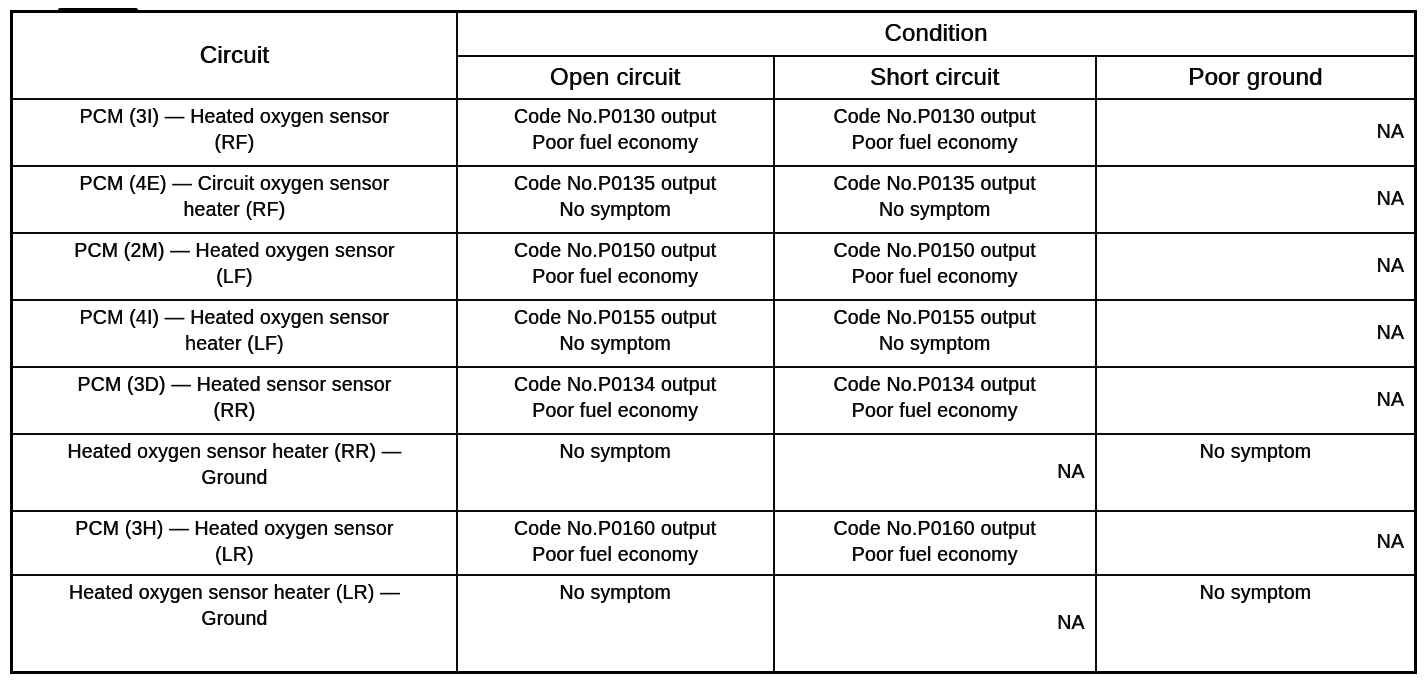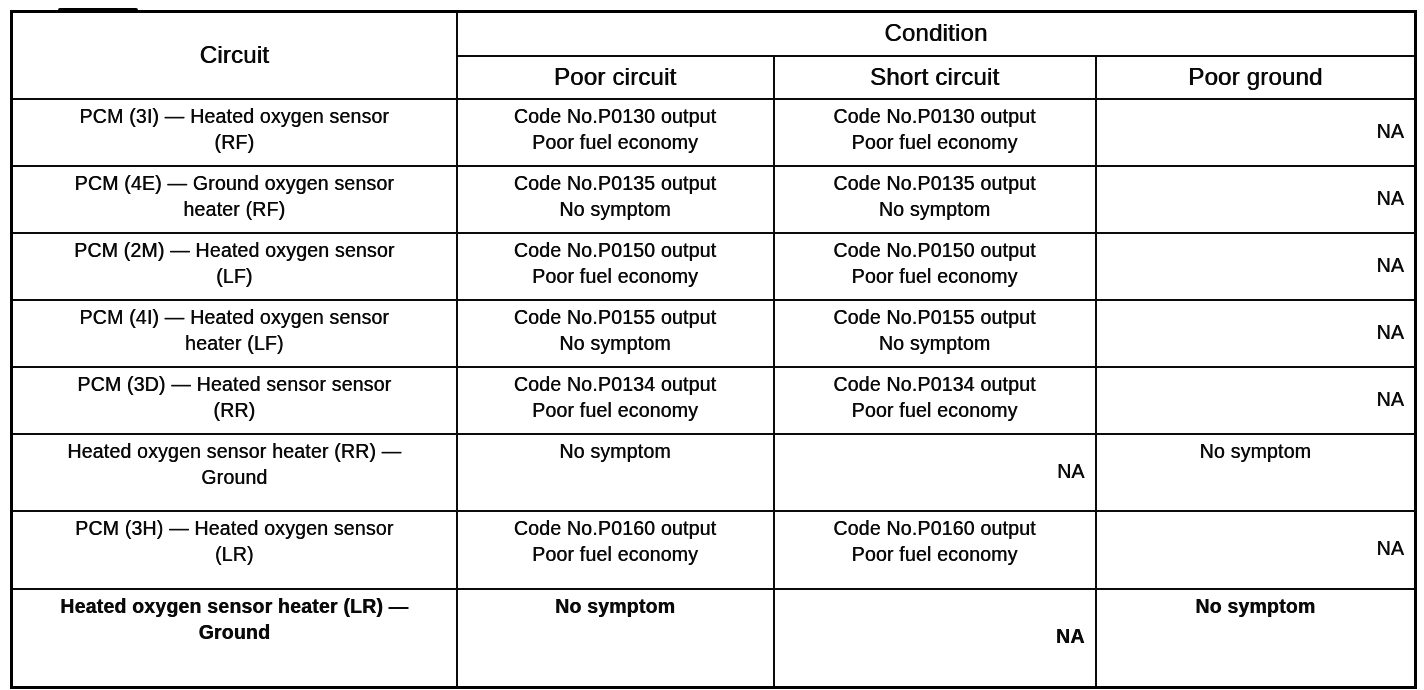--- a/index.html
+++ b/index.html
@@ -55,22 +55,22 @@
     vertical-align: top;
   }
   td.na {
     text-align: right;
     vertical-align: middle;
   }
   tr.hdr-top    { height: 36px; }
   tr.hdr-sub    { height: 42px; }
   tr.row-std    { height: 67px; }
   tr.row-tall   { height: 77px; }
-  tr.row-short  { height: 78px; }
-  tr.row-tall2  { height: 98px; font-weight: bold; }
+  tr.row-short  { height: 63px; }
+  tr.row-tall2  { height: 98px; }
   
   .smudge {
     position: absolute;
     left: 58px;
     top: 8px;
     width: 80px;
     height: 9px;
     background: #000;
     border-radius: 2px;
   }
@@ -87,37 +87,37 @@
       <col style="width:317px">
       <col style="width:322px">
       <col style="width:320px">
     </colgroup>
     <thead>
       <tr class="hdr-top">
         <th rowspan="2">Circuit</th>
         <th colspan="3">Condition</th>
       </tr>
       <tr class="hdr-sub">
-        <th>Poor circuit</th>
+        <th>Open circuit</th>
         <th>Short circuit</th>
         <th>Poor ground</th>
       </tr>
     </thead>
     <tbody>
       <tr class="row-std">
         <td>PCM (3I) — Heated oxygen sensor
 (RF)</td>
         <td>Code No.P0130 output
 Poor fuel economy</td>
         <td>Code No.P0130 output
 Poor fuel economy</td>
         <td class="na">NA</td>
       </tr>
       <tr class="row-std">
-        <td>PCM (4E) — Ground oxygen sensor
+        <td>PCM (4E) — Circuit oxygen sensor
 heater (RF)</td>
         <td>Code No.P0135 output
 No symptom</td>
         <td>Code No.P0135 output
 No symptom</td>
         <td class="na">NA</td>
       </tr>
       <tr class="row-std">
         <td>PCM (2M) — Heated oxygen sensor
 (LF)</td>

